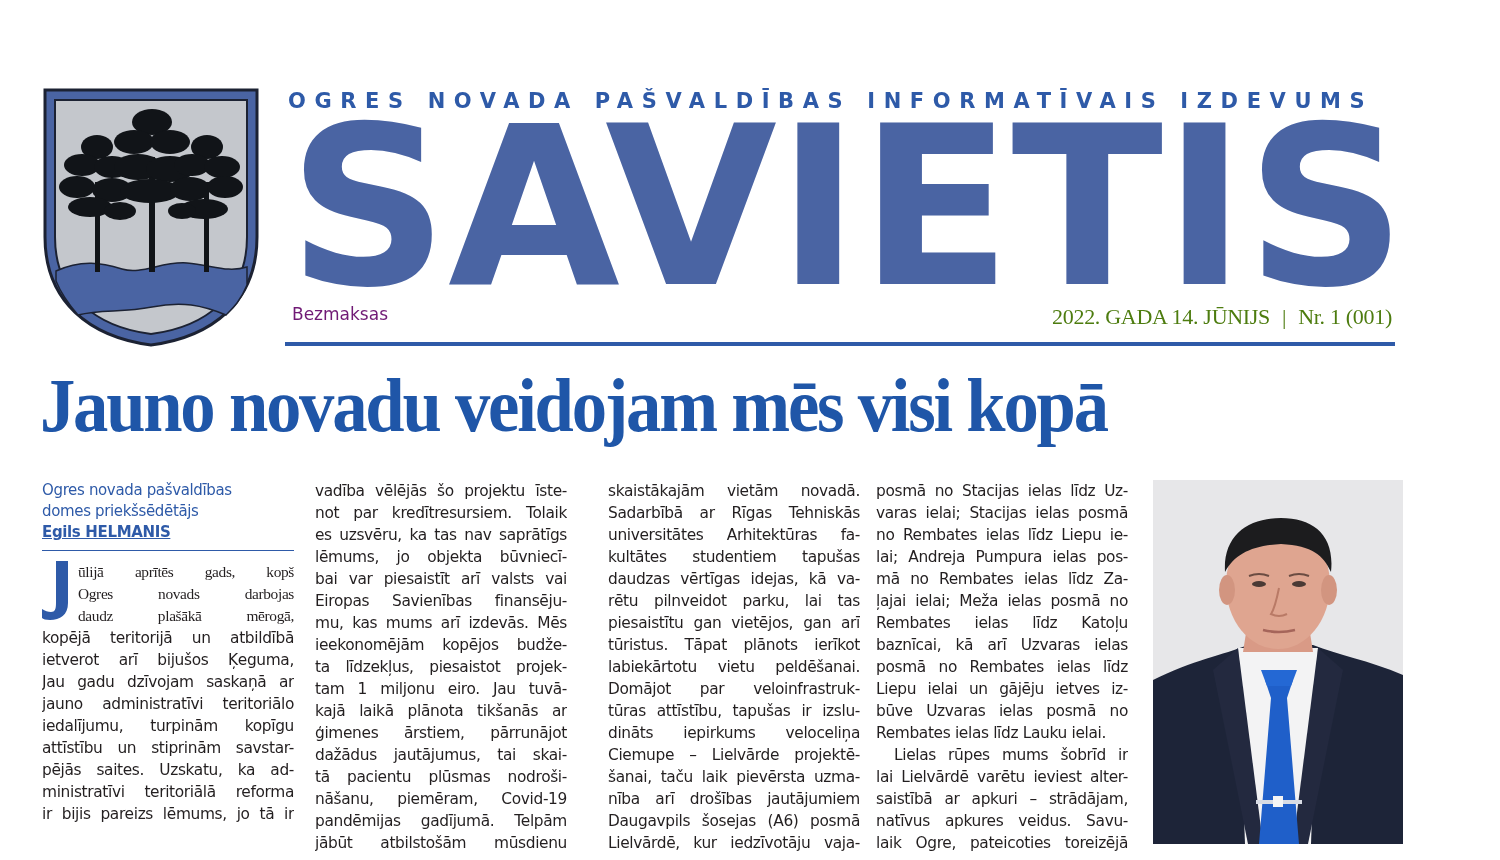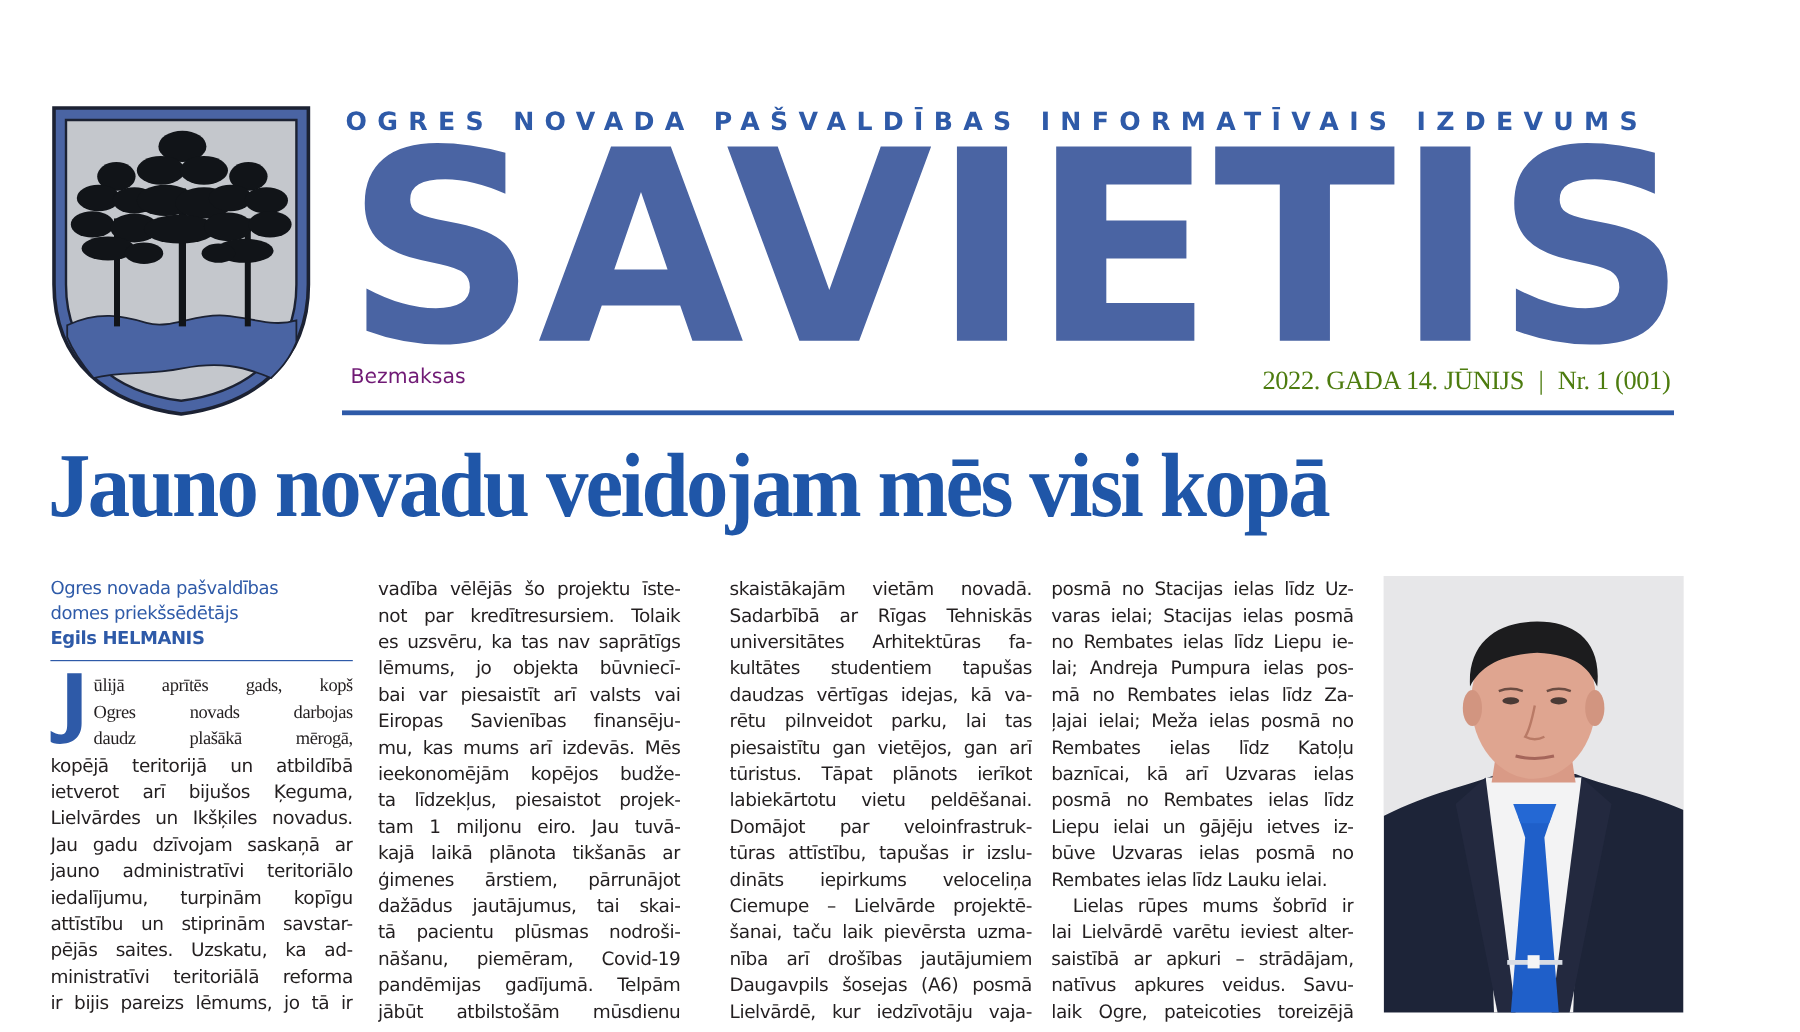--- a/index.html
+++ b/index.html
@@ -15,21 +15,21 @@
   .headline { position:absolute; left:40px; top:362px; font-family:"Liberation Serif", serif; font-weight:bold; font-size:76px; color:#1f56a8; letter-spacing:-2.4px; white-space:nowrap; transform:scaleX(0.93); transform-origin:left top; }
   .col { position:absolute; top:480px; width:252px; font-family:"DejaVu Sans", sans-serif; font-size:15.4px; line-height:22px; color:#231f20; text-align:justify; }
   .col .line { display:block; text-align:justify; text-align-last:justify; white-space:nowrap; overflow:hidden; height:22px; letter-spacing:-0.35px; }
   .col .line.last { text-align-last:left; }
   .col .line.indent { padding-left:18px; }
   .c1 { left:42px; }
   .c2 { left:315px; }
   .c3 { left:608px; }
   .c4 { left:876px; }
   .byline { color:#2e5aa8; font-size:15px; line-height:21px; letter-spacing:-0.35px; }
-  .byline .name { font-weight:bold; }
+  .byline .name { font-weight:bold;text-decoration:underline; }
   .byline-rule { height:1px; background:#2e5aa8; margin:7px 0 10px 0; width:252px; }
   .dropcap-wrap { position:relative; }
   .dropcap { position:absolute; left:0; top:-2px; width:30px; height:62px; }
   .c1 .line.dc { padding-left:36px;font-family:Liberation Serif, serif; }
   .photo { position:absolute; left:1153px; top:480px; width:250px; height:364px; background:#e8e8ea; overflow:hidden; }
 </style>
 </head>
 <body>
 
 <div class="crest">
@@ -90,21 +90,20 @@
   <div class="byline-rule"></div>
   <div class="dropcap-wrap">
     <svg class="dropcap" viewBox="0 0 30 62">
       <path d="M14,2 H26 V44 C26,56 18,61 8,61 C4,61 1,60 0,59 L0,50 C3,52 6,53 9,53 C13,53 14,50 14,44 Z" fill="#2e5aa8"></path>
     </svg>
     <span class="line dc">ūlijā aprītēs gads, kopš</span>
     <span class="line dc">Ogres novads darbojas</span>
     <span class="line dc">daudz plašākā mērogā,</span>
     <span class="line">kopējā teritorijā un atbildībā</span>
     <span class="line">ietverot arī bijušos Ķeguma,</span>
-    <span class="line">Lielvārdes un Ikšķiles novadus.</span>
     <span class="line">Jau gadu dzīvojam saskaņā ar</span>
     <span class="line">jauno administratīvi teritoriālo</span>
     <span class="line">iedalījumu, turpinām kopīgu</span>
     <span class="line">attīstību un stiprinām savstar-</span>
     <span class="line">pējās saites. Uzskatu, ka ad-</span>
     <span class="line">ministratīvi teritoriālā reforma</span>
     <span class="line">ir bijis pareizs lēmums, jo tā ir</span>
   </div>
 </div>
 

